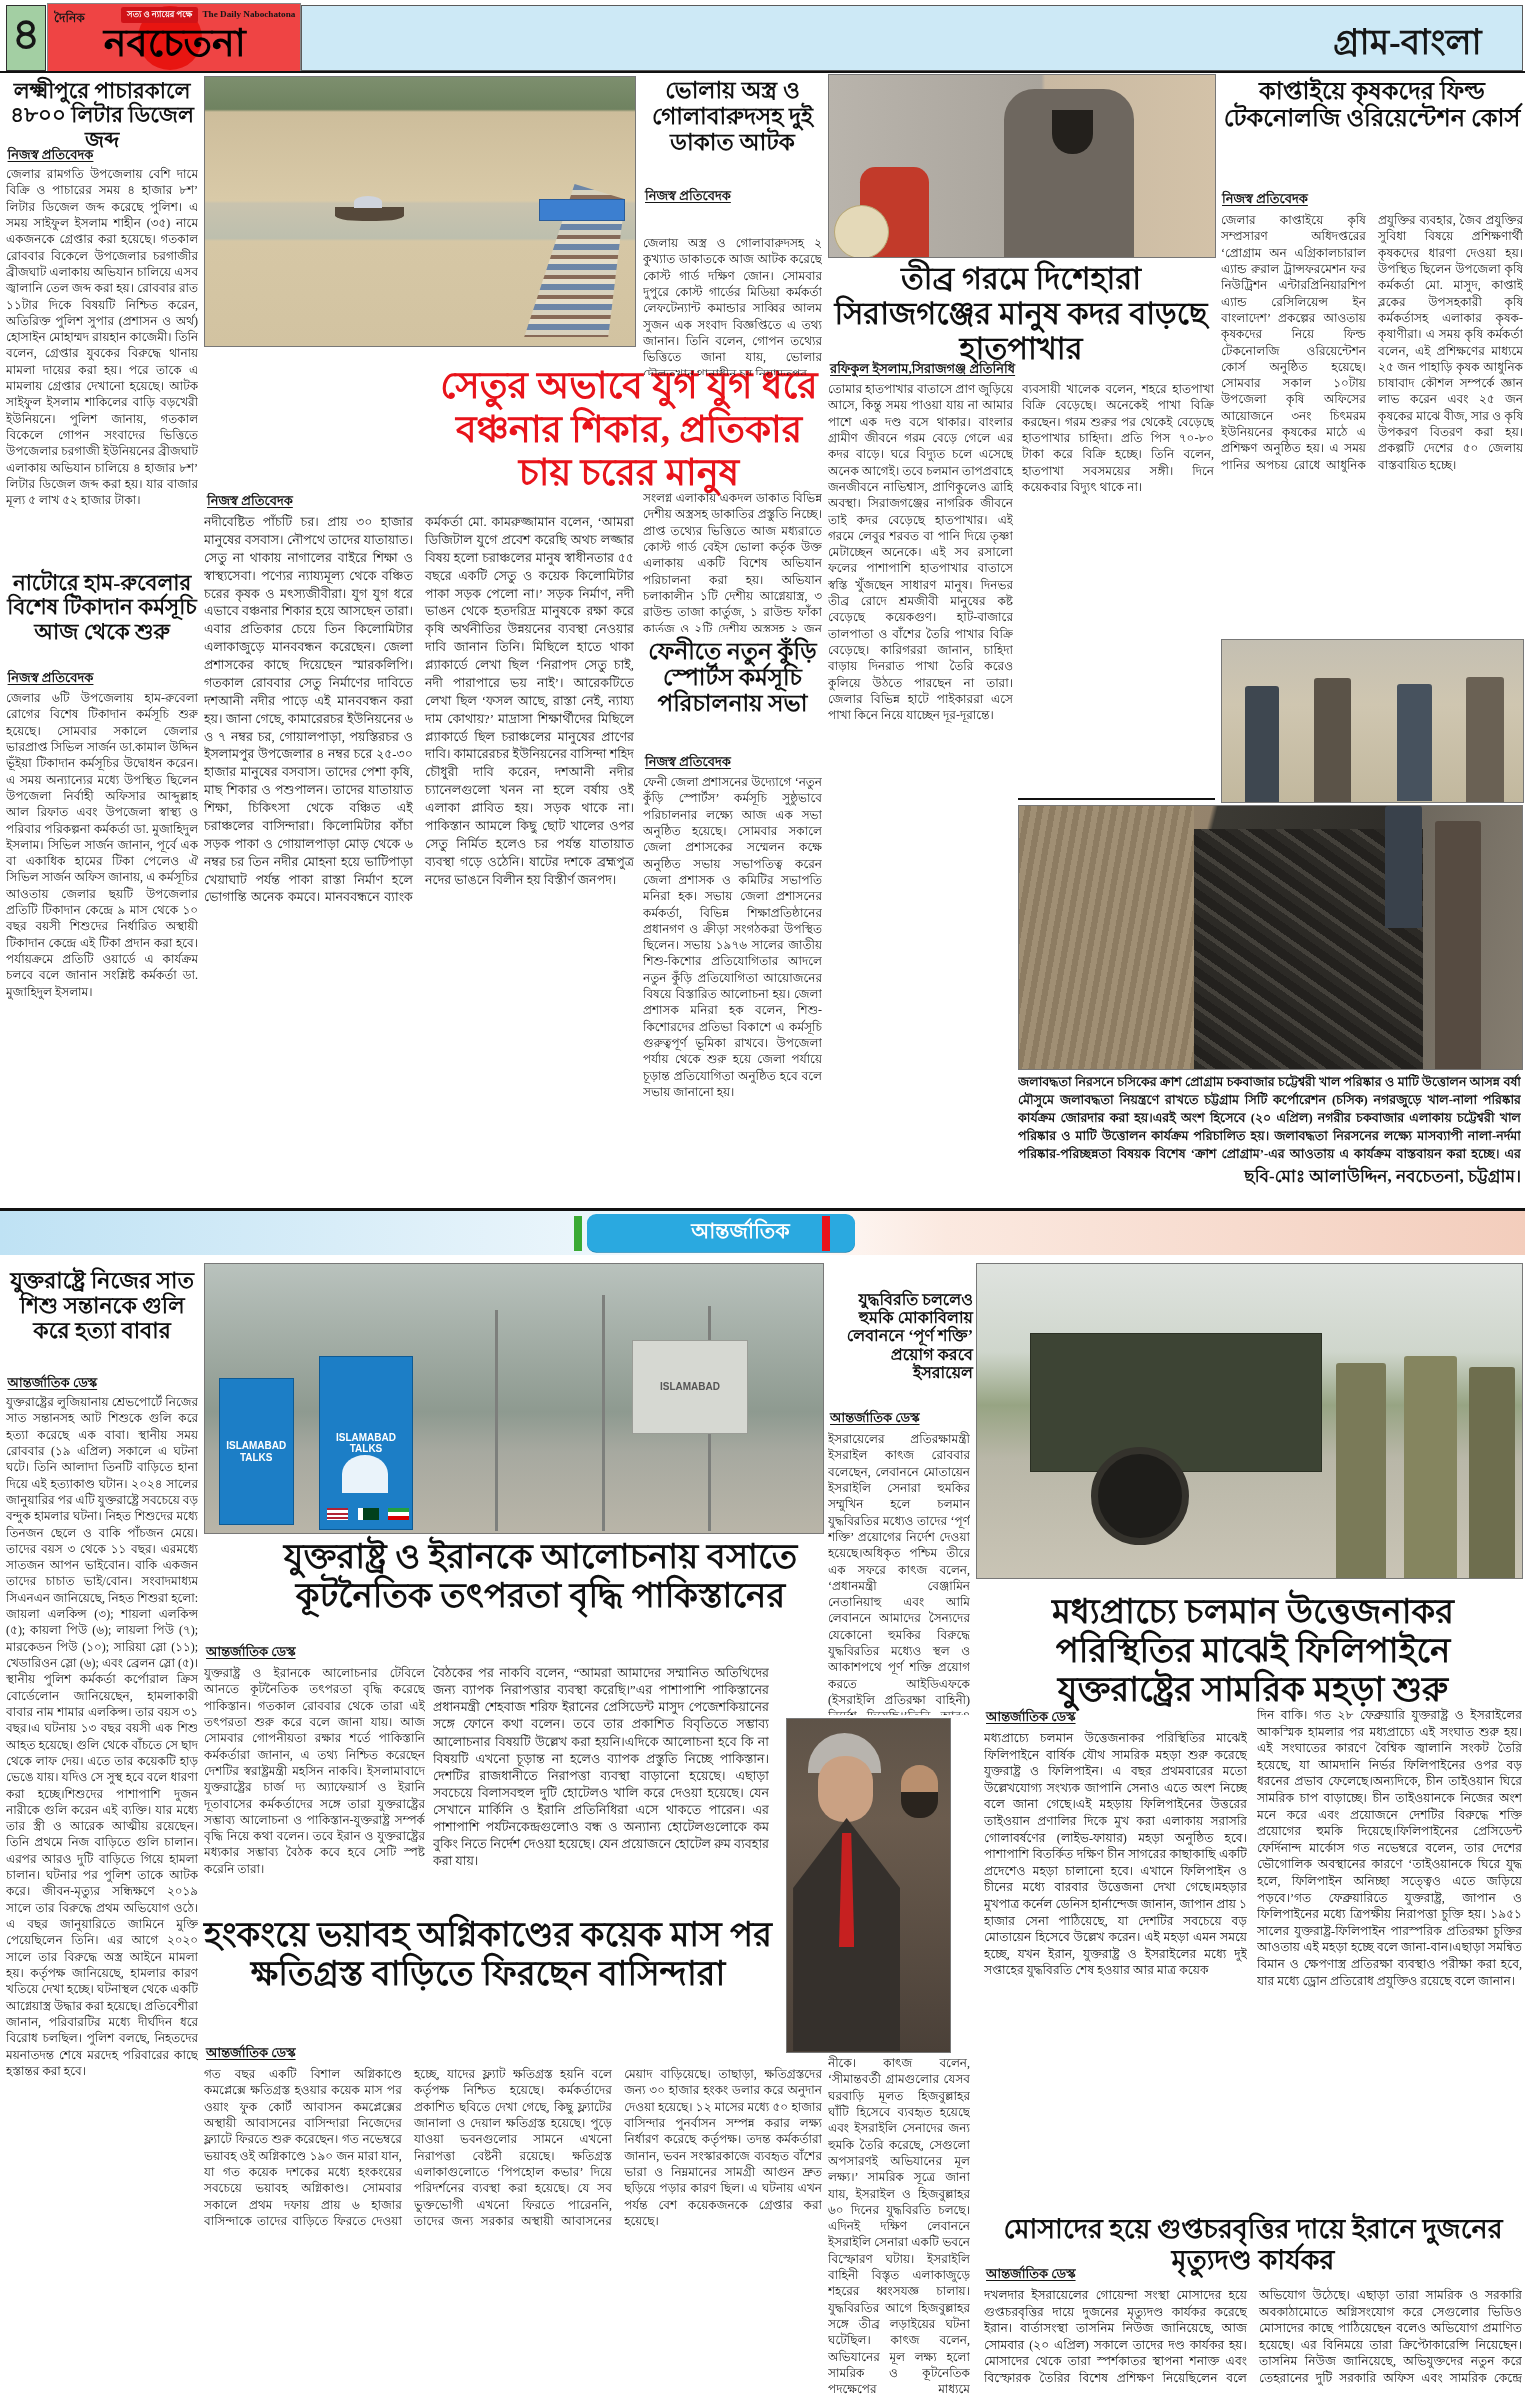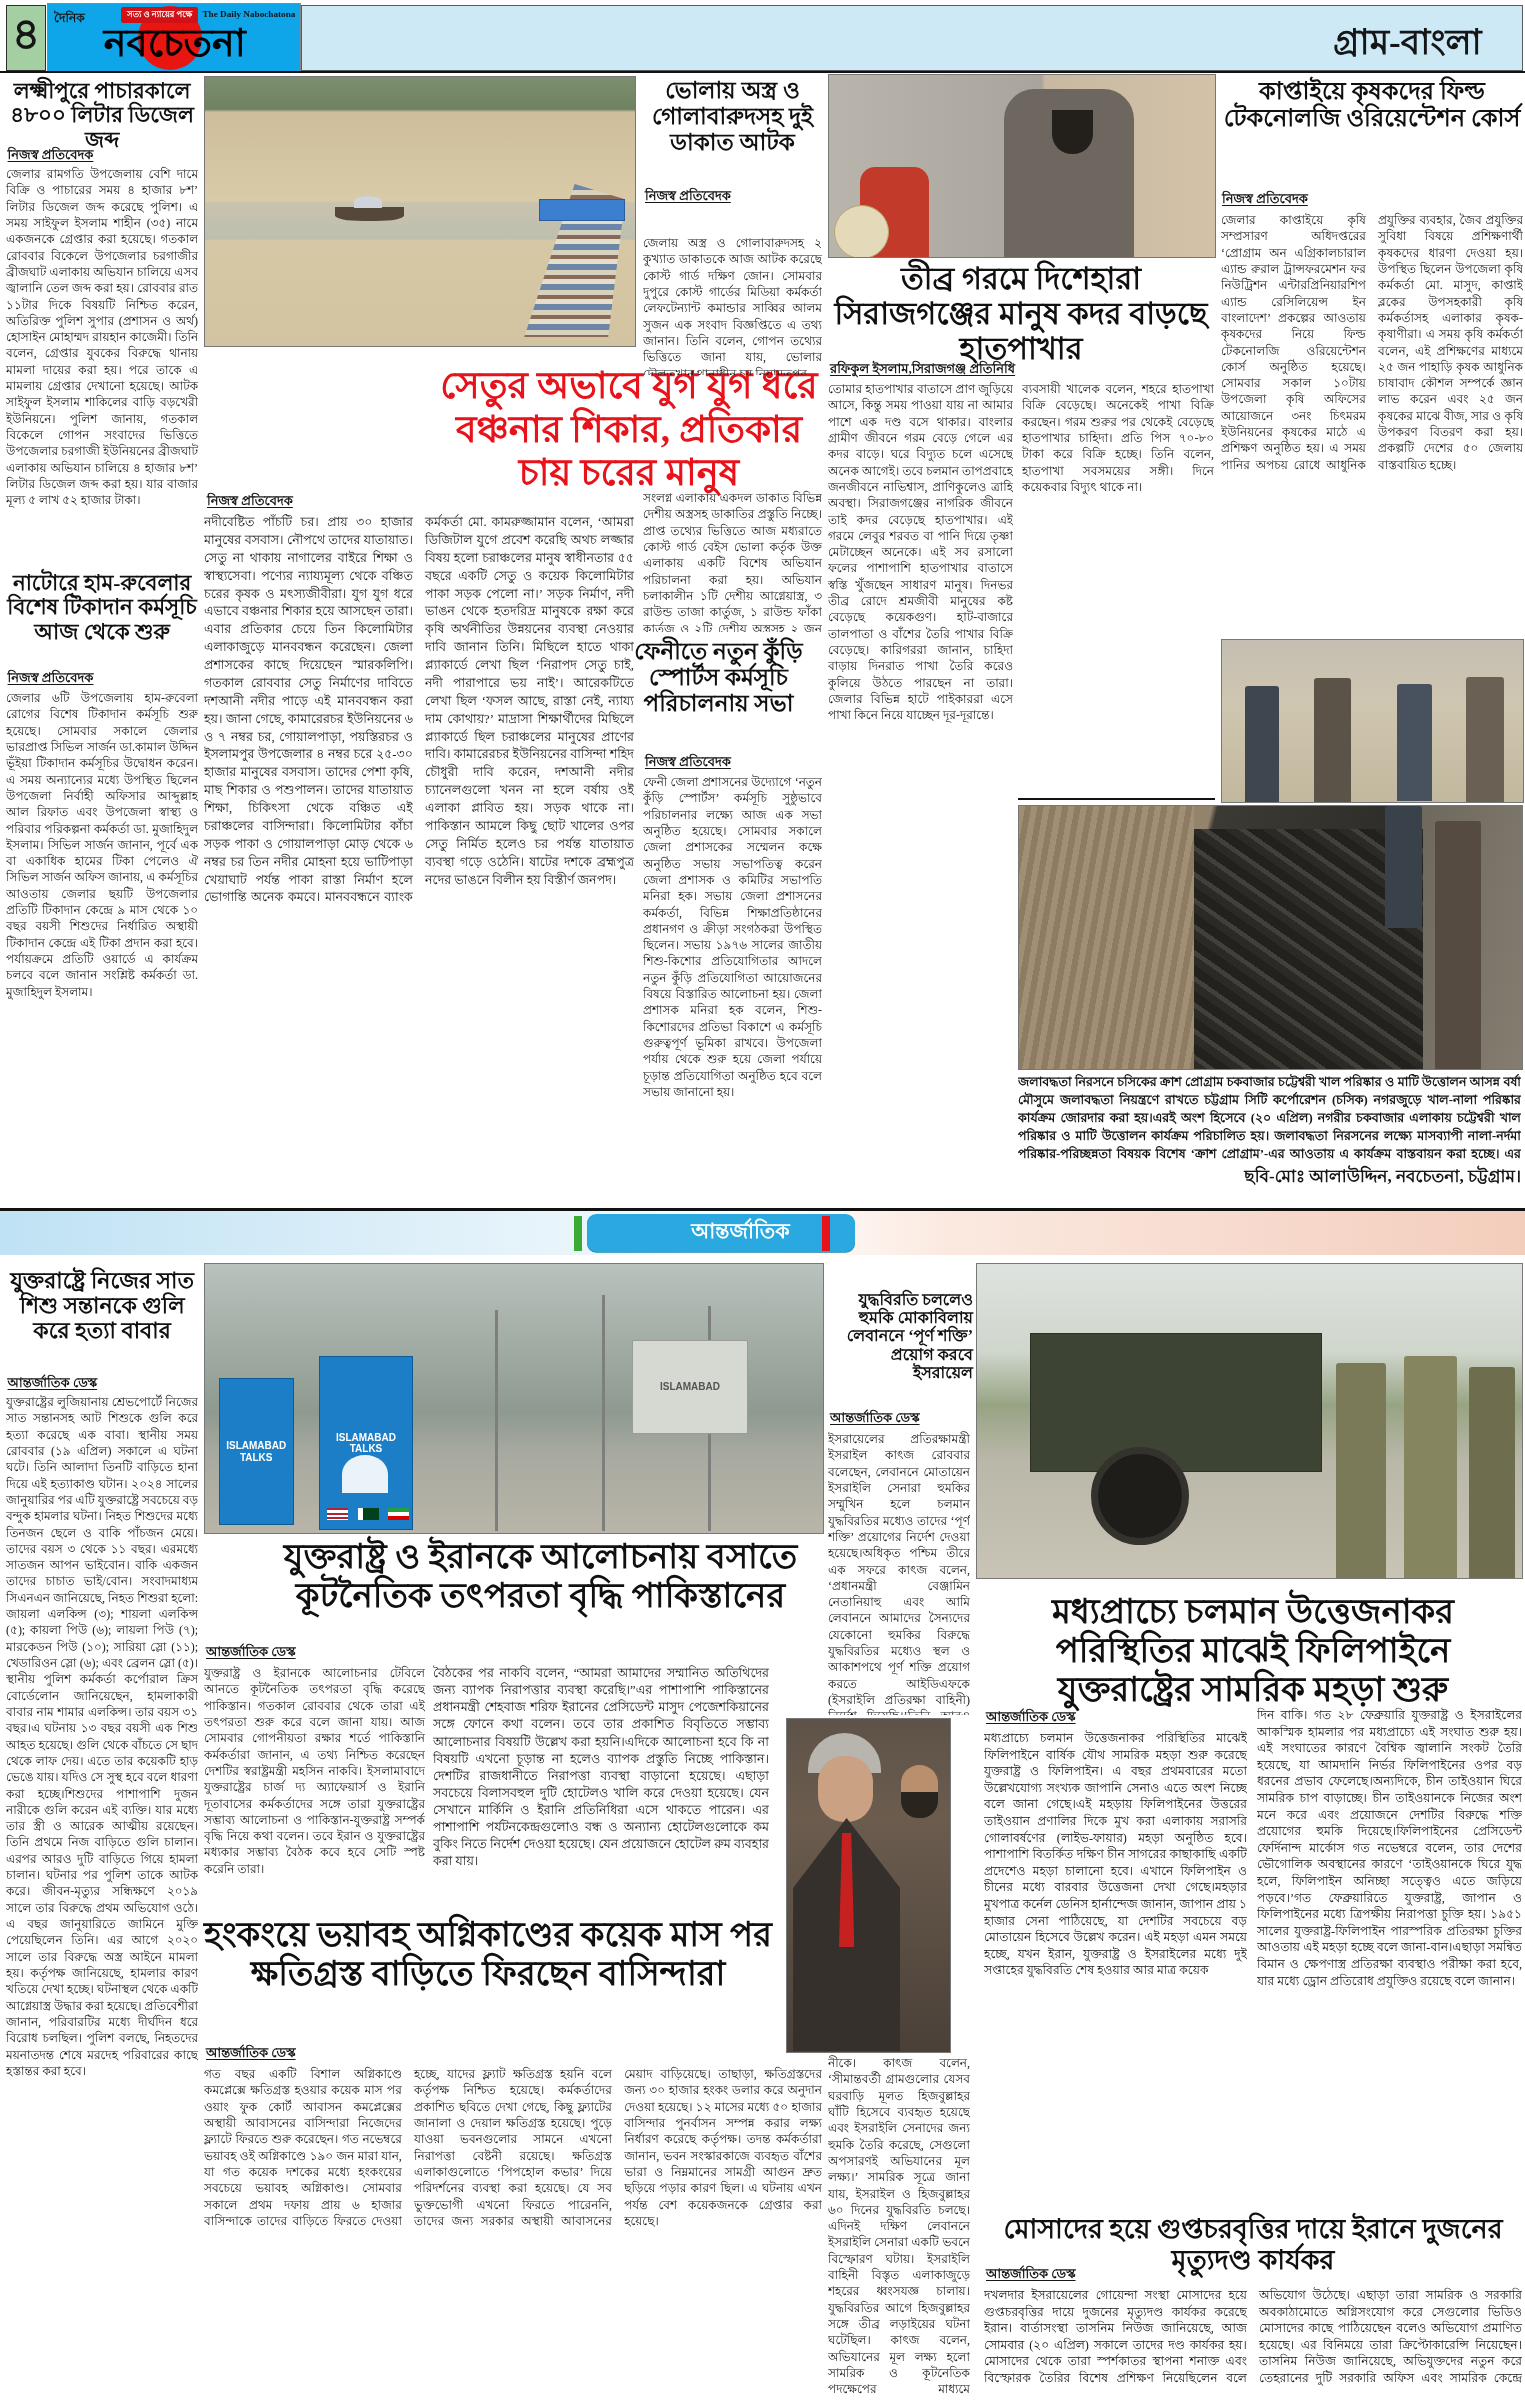--- a/index.html
+++ b/index.html
@@ -10,21 +10,21 @@
   .red{color:#e8131a;}
   .byline{font-weight:bold;font-size:13px;text-decoration:underline;text-underline-offset:2.3px;}
   .body-txt{font-size:12px;line-height:1.36;text-align:justify;overflow:hidden;}
   .cols2{column-count:2;column-gap:12.2px;}
   .cols3{column-count:3;column-gap:12.2px;}
   .photo{overflow:hidden;border:0.8px solid #777;}
   
   #hdr-band{background:#cde9f6;border:0.8px solid #5a5a5a;}
   #pageno-box{background:#a3cfa3;border:1.5px solid #2f2f2f;display:flex;align-items:center;justify-content:center;
               font-size:44px;font-weight:bold;}
-  #logo-box{background:#0ea5e9;border:0.8px solid #888;}
+  #logo-box{background:#ef4444;border:0.8px solid #888;}
   #logo-circle{position:absolute;left:90px;top:1.5px;width:64px;height:64px;border-radius:50%;background:#e81511;}
   #logo-ribbon{position:absolute;left:73px;top:3.1px;background:#d01217;color:#fff;font-size:8.4px;font-weight:bold;
                padding:0.8px 6.1px;border-radius:2.3px;}
   #logo-daily{position:absolute;left:6.1px;top:4.6px;font-size:12.2px;font-weight:bold;}
   #logo-eng{position:absolute;right:4.6px;top:4.6px;font-size:9.2px;font-weight:bold;}
   #logo-main{position:absolute;left:4.6px;right:3.1px;top:20px;font-size:38px;font-weight:bold;color:#000;
              text-align:center;line-height:1.0;}
   .rule{background:#111;}
   
   #intl-band{background:linear-gradient(90deg,#bfe2f4 0%,#eaf5fb 38%,#ffffff 50%,#fbe9e0 62%,#f3cdbc 100%);}
@@ -92,21 +92,21 @@
   <div class="abs hl red" style="left:436px;top:352px;width:386px;font-size:37px;line-height:1.18;margin-top:12px;">সেতুর অভাবে যুগ যুগ ধরে বঞ্চনার শিকার, প্রতিকার চায় চরের মানুষ</div>
 
   <div class="abs byline" style="left:207px;top:491px;">নিজস্ব প্রতিবেদক</div>
   <div class="abs body-txt cols2" style="left:204px;top:514px;width:430px;height:685px;font-size:12.6px;line-height:1.42;">নদীবেষ্টিত পাঁচটি চর। প্রায় ৩০ হাজার মানুষের বসবাস। নৌপথে তাদের যাতায়াত। সেতু না থাকায় নাগালের বাইরে শিক্ষা ও স্বাস্থ্যসেবা। পণ্যের ন্যায্যমূল্য থেকে বঞ্চিত চরের কৃষক ও মৎস্যজীবীরা। যুগ যুগ ধরে এভাবে বঞ্চনার শিকার হয়ে আসছেন তারা। এবার প্রতিকার চেয়ে তিন কিলোমিটার এলাকাজুড়ে মানববন্ধন করেছেন। জেলা প্রশাসকের কাছে দিয়েছেন স্মারকলিপি। গতকাল রোববার সেতু নির্মাণের দাবিতে দশআনী নদীর পাড়ে এই মানববন্ধন করা হয়। জানা গেছে, কামারেরচর ইউনিয়নের ৬ ও ৭ নম্বর চর, গোয়ালপাড়া, পয়স্তিরচর ও ইসলামপুর উপজেলার ৪ নম্বর চরে ২৫-৩০ হাজার মানুষের বসবাস। তাদের পেশা কৃষি, মাছ শিকার ও পশুপালন। তাদের যাতায়াত শিক্ষা, চিকিৎসা থেকে বঞ্চিত এই চরাঞ্চলের বাসিন্দারা। কিলোমিটার কাঁচা সড়ক পাকা ও গোয়ালপাড়া মোড় থেকে ৬ নম্বর চর তিন নদীর মোহনা হয়ে ভাটিপাড়া খেয়াঘাট পর্যন্ত পাকা রাস্তা নির্মাণ হলে ভোগান্তি অনেক কমবে। মানববন্ধনে ব্যাংক কর্মকর্তা মো. কামরুজ্জামান বলেন, ‘আমরা ডিজিটাল যুগে প্রবেশ করেছি অথচ লজ্জার বিষয় হলো চরাঞ্চলের মানুষ স্বাধীনতার ৫৫ বছরে একটি সেতু ও কয়েক কিলোমিটার পাকা সড়ক পেলো না।’ সড়ক নির্মাণ, নদী ভাঙন থেকে হতদরিদ্র মানুষকে রক্ষা করে কৃষি অর্থনীতির উন্নয়নের ব্যবস্থা নেওয়ার দাবি জানান তিনি। মিছিলে হাতে থাকা প্ল্যাকার্ডে লেখা ছিল ‘নিরাপদ সেতু চাই, নদী পারাপারে ভয় নাই’। আরেকটিতে লেখা ছিল ‘ফসল আছে, রাস্তা নেই, ন্যায্য দাম কোথায়?’ মাদ্রাসা শিক্ষার্থীদের মিছিলে প্ল্যাকার্ডে ছিল চরাঞ্চলের মানুষের প্রাণের দাবি। কামারেরচর ইউনিয়নের বাসিন্দা শহিদ চৌধুরী দাবি করেন, দশআনী নদীর চ্যানেলগুলো খনন না হলে বর্ষায় ওই এলাকা প্লাবিত হয়। সড়ক থাকে না। পাকিস্তান আমলে কিছু ছোট খালের ওপর সেতু নির্মিত হলেও চর পর্যন্ত যাতায়াত ব্যবস্থা গড়ে ওঠেনি। ষাটের দশকে ব্রহ্মপুত্র নদের ভাঙনে বিলীন হয় বিস্তীর্ণ জনপদ।</div>
 
   <div class="abs hl" style="left:643px;top:78px;width:179px;font-size:23px;">ভোলায় অস্ত্র ও গোলাবারুদসহ দুই ডাকাত আটক</div>
   <div class="abs byline" style="left:645px;top:186px;">নিজস্ব প্রতিবেদক</div>
   <div class="abs body-txt" style="left:643px;top:207px;width:179px;height:140px;margin-top:28px;">জেলায় অস্ত্র ও গোলাবারুদসহ ২ কুখ্যাত ডাকাতকে আজ আটক করেছে কোস্ট গার্ড দক্ষিণ জোন। সোমবার দুপুরে কোস্ট গার্ডের মিডিয়া কর্মকর্তা লেফটেন্যান্ট কমান্ডার সাব্বির আলম সুজন এক সংবাদ বিজ্ঞপ্তিতে এ তথ্য জানান। তিনি বলেন, গোপন তথ্যের ভিত্তিতে জানা যায়, ভোলার দৌলতখান থানাধীন চর নিয়ামতপুর</div>
   <div class="abs body-txt" style="left:643px;top:490px;width:179px;height:142px;">সংলগ্ন এলাকায় একদল ডাকাত বিভিন্ন দেশীয় অস্ত্রসহ ডাকাতির প্রস্তুতি নিচ্ছে। প্রাপ্ত তথ্যের ভিত্তিতে আজ মধ্যরাতে কোস্ট গার্ড বেইস ভোলা কর্তৃক উক্ত এলাকায় একটি বিশেষ অভিযান পরিচালনা করা হয়। অভিযান চলাকালীন ১টি দেশীয় আগ্নেয়াস্ত্র, ৩ রাউন্ড তাজা কার্তুজ, ১ রাউন্ড ফাঁকা কার্তুজ ও ২টি দেশীয় অস্ত্রসহ ২ জন কুখ্যাত ডাকাতকে আটক করা হয়। আটক ডাকাত মো. জসিম হাওলাদার (৪৫) ও মোহাম্মদ জসিম উদ্দিন (৩৫) ভোলা জেলার বিভিন্ন ডাকাতি মামলার আসামি। জব্দকৃত অস্ত্র ও গোলাবারুদসহ আটককৃতদের দৌলতখান থানায় হস্তান্তরের প্রক্রিয়া চলছে।</div>
 
-  <div class="abs hl" style="left:629px;top:639px;width:179px;font-size:23px;">ফেনীতে নতুন কুঁড়ি স্পোর্টস কর্মসূচি পরিচালনায় সভা</div>
+  <div class="abs hl" style="left:643px;top:639px;width:179px;font-size:23px;">ফেনীতে নতুন কুঁড়ি স্পোর্টস কর্মসূচি পরিচালনায় সভা</div>
   <div class="abs byline" style="left:645px;top:752px;">নিজস্ব প্রতিবেদক</div>
   <div class="abs body-txt" style="left:643px;top:774px;width:179px;height:426px;">ফেনী জেলা প্রশাসনের উদ্যোগে ‘নতুন কুঁড়ি স্পোর্টস’ কর্মসূচি সুষ্ঠুভাবে পরিচালনার লক্ষ্যে আজ এক সভা অনুষ্ঠিত হয়েছে। সোমবার সকালে জেলা প্রশাসকের সম্মেলন কক্ষে অনুষ্ঠিত সভায় সভাপতিত্ব করেন জেলা প্রশাসক ও কমিটির সভাপতি মনিরা হক। সভায় জেলা প্রশাসনের কর্মকর্তা, বিভিন্ন শিক্ষাপ্রতিষ্ঠানের প্রধানগণ ও ক্রীড়া সংগঠকরা উপস্থিত ছিলেন। সভায় ১৯৭৬ সালের জাতীয় শিশু-কিশোর প্রতিযোগিতার আদলে নতুন কুঁড়ি প্রতিযোগিতা আয়োজনের বিষয়ে বিস্তারিত আলোচনা হয়। জেলা প্রশাসক মনিরা হক বলেন, শিশু-কিশোরদের প্রতিভা বিকাশে এ কর্মসূচি গুরুত্বপূর্ণ ভূমিকা রাখবে। উপজেলা পর্যায় থেকে শুরু হয়ে জেলা পর্যায়ে চূড়ান্ত প্রতিযোগিতা অনুষ্ঠিত হবে বলে সভায় জানানো হয়।</div>
 
   <div class="abs photo ph-man" style="left:828px;top:74px;width:386px;height:182px;">
     <div class="abs silhouette" style="left:175px;top:13.7px;width:130px;height:168px;background:#6e675f;border-radius:30.5px 30.5px 0 0;"></div>
     <div class="abs" style="left:223px;top:35px;width:41px;height:44px;background:#23201c;border-radius:0 0 20px 20px;"></div>
     <div class="abs" style="left:30.5px;top:92px;width:69px;height:90px;background:#c23a2a;border-radius:15.3px 15.3px 0 0;"></div>
     <div class="abs" style="left:4.6px;top:130px;width:53px;height:52px;background:#e4d9b8;border-radius:50%;border:1.5px solid #b8a878;"></div>
   </div>
 

